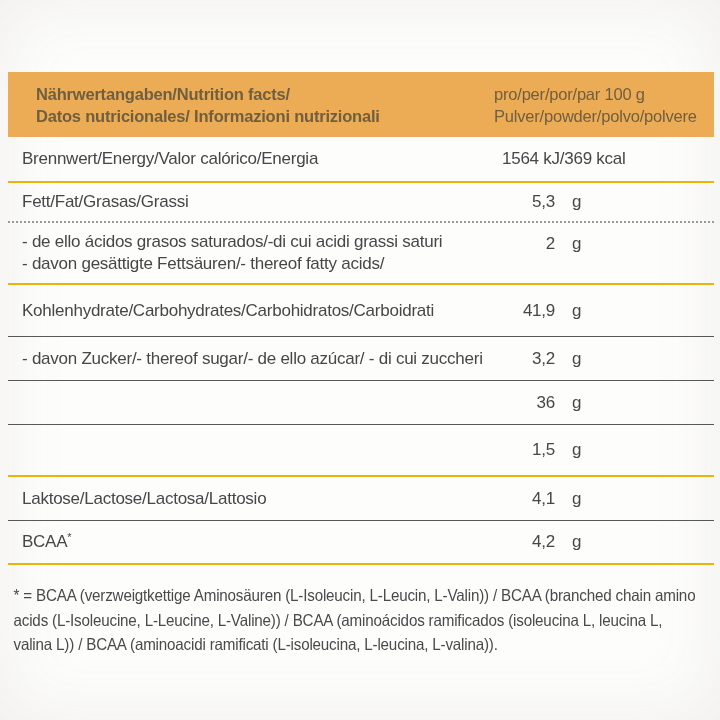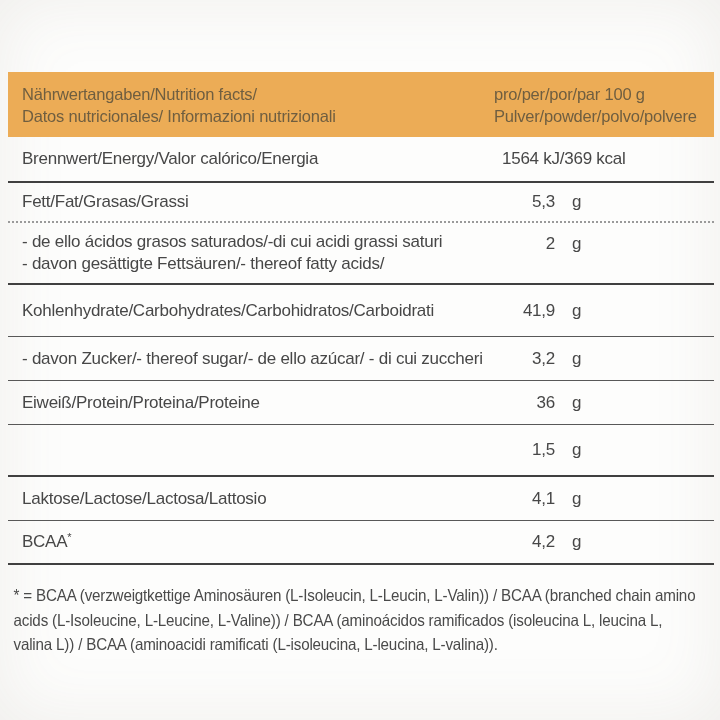--- a/index.html
+++ b/index.html
@@ -11,32 +11,32 @@
     position:relative;width:720px;height:720px;background:#fdfdfc;
     box-shadow:inset 0 0 70px rgba(120,108,85,.10);
   }
   .content{position:absolute;left:8px;top:72px;width:706px;}
 
   
   .band{
     position:relative;height:65px;background:#ECAC56;color:#6F5E40;
     font-size:16.5px;letter-spacing:-0.2px;
   }
-  .band-left{position:absolute;left:14px;top:50%;transform:translateY(-50%);line-height:22px;white-space:nowrap;}
+  .band-left{position:absolute;left:28px;top:50%;transform:translateY(-50%);line-height:22px;white-space:nowrap;font-weight:bold;}
   .band-right{position:absolute;left:486px;top:50%;transform:translateY(-50%);line-height:22px;white-space:nowrap;}
 
   
   .row{
     position:relative;box-sizing:border-box;padding-left:14px;
     display:flex;align-items:center;font-size:17px;letter-spacing:-0.25px;
     white-space:nowrap;
   }
   .h46{height:46px}.h40{height:40px}.h62{height:62px}
   .h43{height:52px}.h44{height:44px}
-  .sep-thick{border-bottom:2px solid #404040}
+  .sep-thick{border-bottom:2px solid #eab308}
   .sep-thin{border-bottom:1.5px solid #585858}
   .sep-dotted{border-bottom:2px dotted #9a9a9a}
 
   .val{position:absolute;left:462px;width:85px;text-align:right;top:50%;transform:translateY(-50%);}
   .unit{position:absolute;left:564px;top:50%;transform:translateY(-50%);}
   .val-energy{position:absolute;left:494px;top:50%;transform:translateY(-50%);text-align:center;}
 
   .r-two{flex-direction:column;justify-content:center;align-items:flex-start;line-height:22px;}
   .r-two .val,.r-two .unit{top:21px;}
 
@@ -90,21 +90,20 @@
       <div class="unit">g</div>
     </div>
 
     <div class="row h44 sep-thin">
       <div>- davon Zucker/- thereof sugar/- de ello azúcar/ - di cui zuccheri</div>
       <div class="val">3,2</div>
       <div class="unit">g</div>
     </div>
 
     <div class="row h44 sep-thin">
-      <div>Eiweiß/Protein/Proteina/Proteine</div>
       <div class="val">36</div>
       <div class="unit">g</div>
     </div>
 
     <div class="row h43 sep-thick">
       <div class="val">1,5</div>
       <div class="unit">g</div>
     </div>
 
     <div class="row h44 sep-thin">

